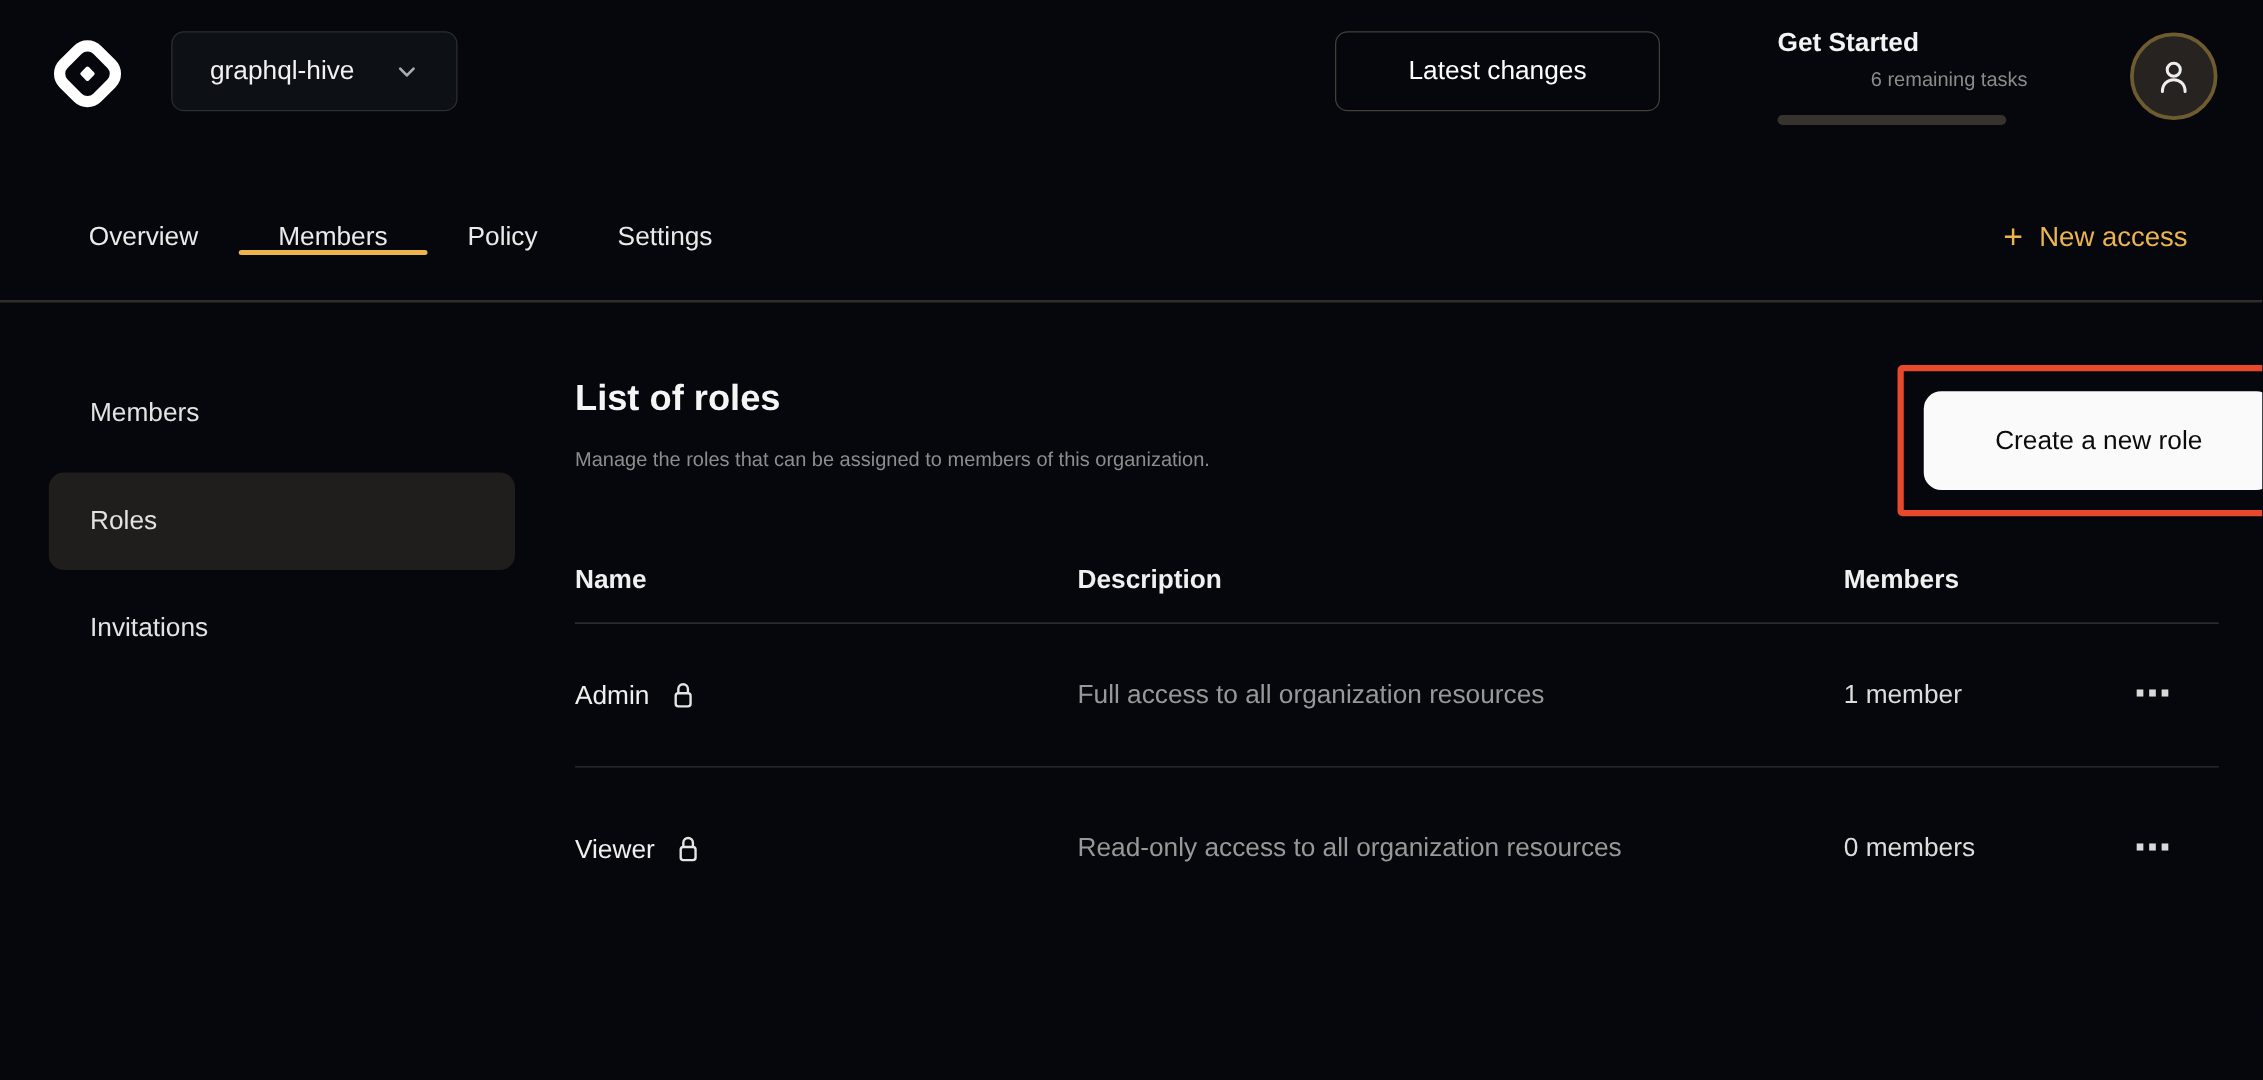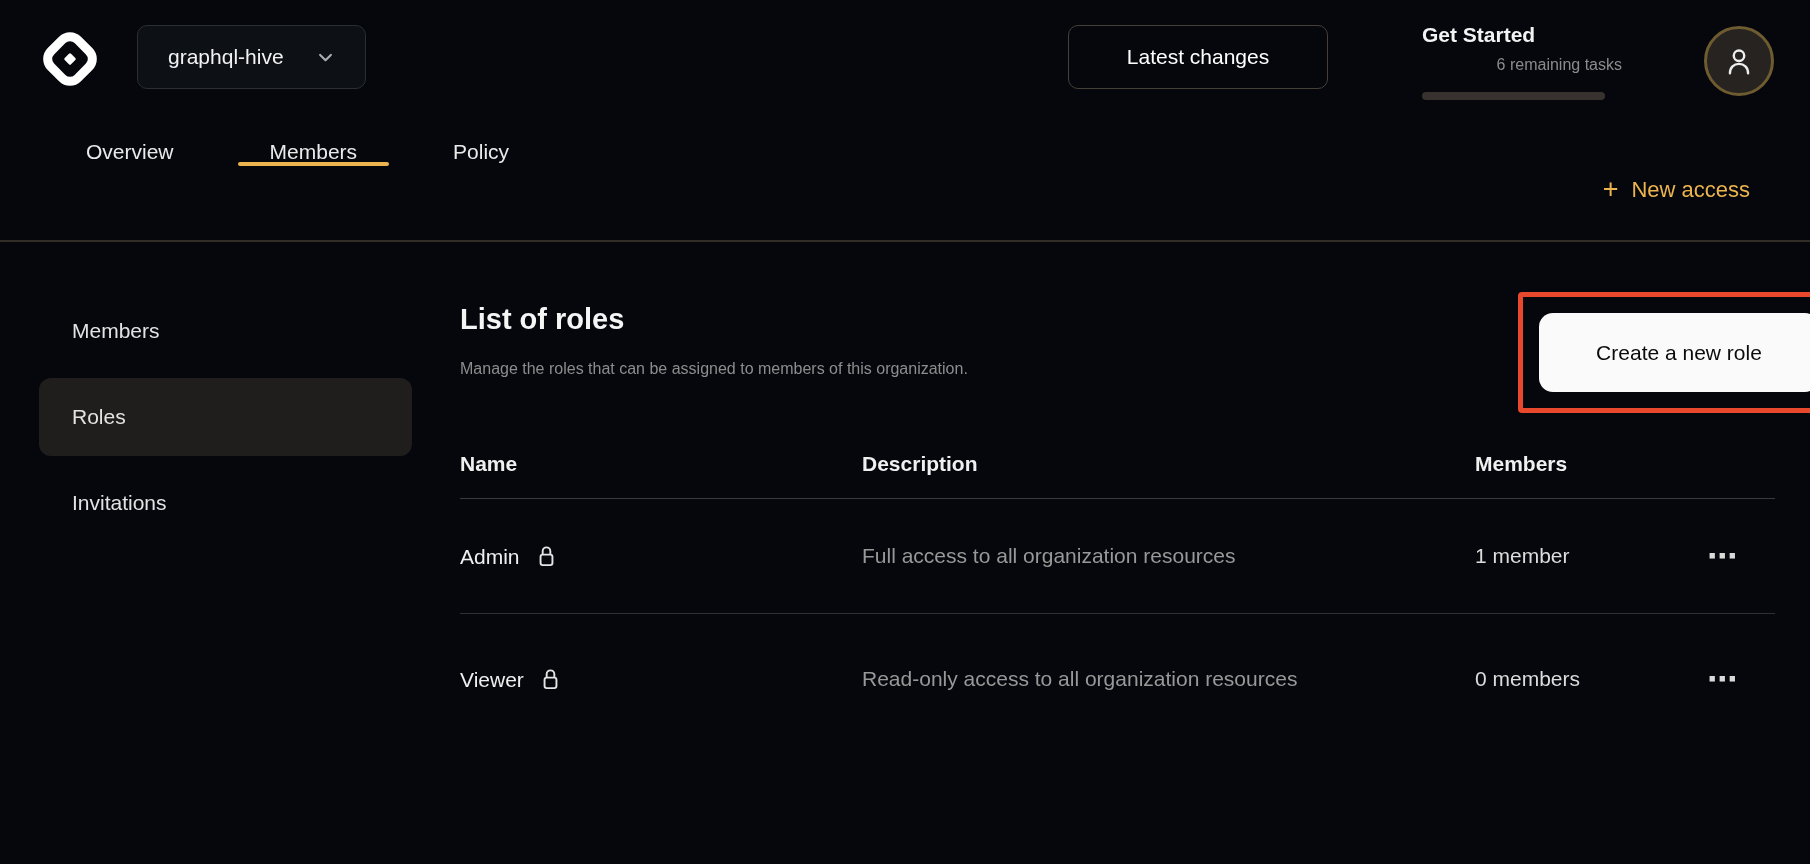--- a/index.html
+++ b/index.html
@@ -29,21 +29,21 @@
   .gs-bar{margin-top:15px;width:183px;height:8px;border-radius:4px;background:#37322d;}
   .avatar{
     position:absolute;left:1704px;top:26px;width:70px;height:70px;box-sizing:border-box;
     border-radius:50%;background:#262320;border:3px solid #6e5c30;
     display:flex;align-items:center;justify-content:center;cursor:pointer;
   }
   
   .tabs{
     position:absolute;left:0;top:140px;width:1810px;height:102px;box-sizing:border-box;
     border-bottom:2px solid #322d27;
-    display:flex;align-items:flex-start;padding-left:54px;gap:32px;
+    display:flex;align-items:center;padding-left:39px;
   }
   .tab{
     position:relative;display:flex;align-items:center;padding:0 32px;
     font-size:21px;color:#eaeaea;cursor:pointer;
   }
   .tab.active{font-weight:500;}
   .tab.active::after{
     content:"";position:absolute;left:0;right:0;bottom:-2px;height:4px;
     background:#ecb44e;border-radius:2px;
   }
@@ -140,20 +140,23 @@
   <div class="tabs">
     <div class="tab">
       <span>Overview</span>
     </div>
     <div class="tab active">
       <span>Members</span>
     </div>
     <div class="tab">
       <span>Policy</span>
     </div>
+    <div class="tab">
+      <span>Settings</span>
+    </div>
     <div class="new-project">
       <span class="np-plus">+</span>
       <span>New access</span>
     </div>
   </div>
 
   <div class="sidebar">
     <div class="side-item">
       <span>Members</span>
     </div>

